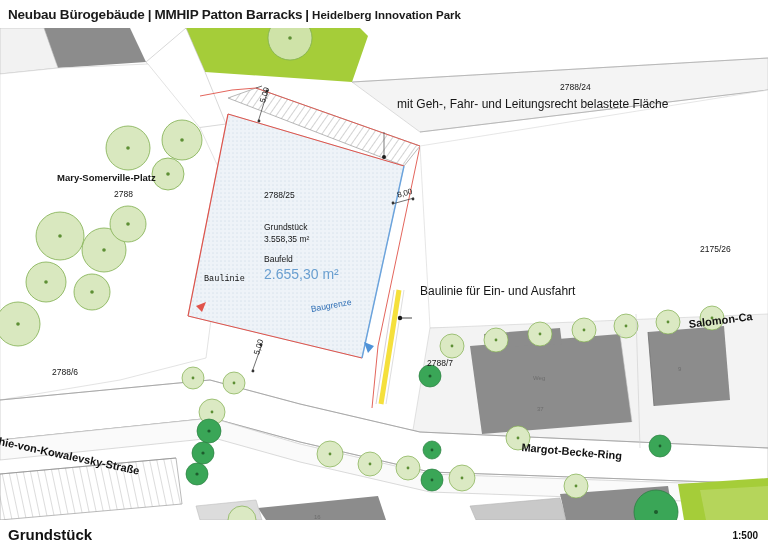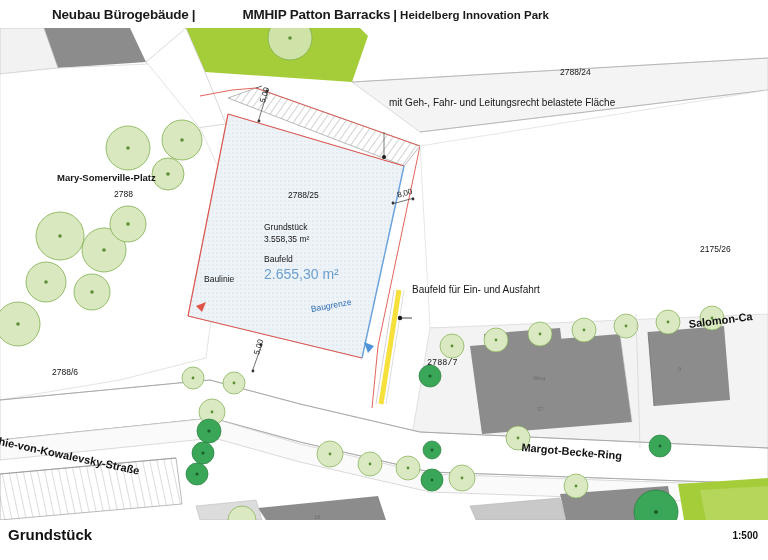--- a/index.html
+++ b/index.html
@@ -23,21 +23,20 @@
     background: #ffffff;
     z-index: 60;
   }
   #header .title-wrap {
     position: absolute; left: 8px; top: 5px;
     white-space: nowrap;
   }
   .t-main {
     font-size: 13.5px; font-weight: bold; color: #1a1a1a;
     letter-spacing: -0.2px;
-    margin-left: 44px;
   }
   .t-sep { font-size: 13.5px; font-weight: bold; color: #1a1a1a; padding: 0 3px; }
   .t-sub { font-size: 11.5px; font-weight: bold; color: #1a1a1a; }
 
   
   #map {
     position: absolute; left: 0; top: 28px;
     width: 768px; height: 492px;
     overflow: hidden;
     background: #ffffff;
@@ -46,27 +45,27 @@
 
   
   .mlabel {
     position: absolute;
     color: #161616;
     white-space: nowrap;
     font-family: "Liberation Sans", sans-serif;
   }
   .lbl-parcel { font-size: 8.5px; }
   .lbl-place  { font-size: 9.5px; font-weight: bold; }
-  .lbl-ann    { font-size: 10px; }
+  .lbl-ann    { font-size: 12px; margin-left: 8px; }
   .lbl-area   { font-size: 8.5px; }
   .lbl-area-blue { font-size: 14px; color: #6a9fd0; }
   .lbl-dim    { font-size: 8px; }
   .lbl-street { font-size: 11px; font-weight: bold; color: #111; }
   .lbl-faint  { font-size: 6px; color: #6d6d6d; }
-  .lbl-baulinie { font-size: 8.5px; color: #161616; }
+  .lbl-baulinie { font-size: 8.5px; color: #161616; font-family: Liberation Mono, monospace; }
   .lbl-baugrenze { font-size: 8.5px; color: #2f6fb5; }
 
   
   #footer {
     position: absolute; left: 0; top: 520px;
     width: 768px; height: 40px;
     background: #ffffff;
     z-index: 60;
   }
   #footer .f-left {
@@ -307,50 +306,50 @@
         <circle cx="712" cy="290" r="12" fill="#dbe9c3" stroke="#7fae4e" stroke-width="0.7"></circle>
         <circle cx="712" cy="290" r="1.4" fill="#5d8f34"></circle>
       </g>
 
       <g stroke="#cccccc" stroke-width="0.6" fill="none">
         <line x1="636" y1="286" x2="640" y2="420"></line>
         <line x1="620" y1="306" x2="632" y2="394"></line>
       </g>
     </svg>
 
-    <div class="mlabel lbl-parcel" style="left:560px; top:39px;">2788/24</div>
+    <div class="mlabel lbl-parcel" style="left:560px; top:54px;">2788/24</div>
 
     <div class="mlabel lbl-ann" style="left:389px; top:69px;">mit Geh-, Fahr- und Leitungsrecht belastete Fläche</div>
 
     <div class="mlabel lbl-place" style="left:57px; top:144px;">Mary-Somerville-Platz</div>
     <div class="mlabel lbl-parcel" style="left:114px; top:161px;">2788</div>
 
-    <div class="mlabel lbl-parcel" style="left:264px; top:162px;margin-left:24px;">2788/25</div>
+    <div class="mlabel lbl-parcel" style="left:264px; top:162px;">2788/25</div>
 
     <div class="mlabel lbl-area" style="left:264px; top:194px;">Grundstück</div>
     <div class="mlabel lbl-area" style="left:264px; top:206px;">3.558,35 m²</div>
     <div class="mlabel lbl-area" style="left:264px; top:226px;">Baufeld</div>
     <div class="mlabel lbl-area-blue" style="left:264px; top:238px;">2.655,30 m²</div>
 
     <div class="mlabel lbl-dim" style="left:258px; top:73px; transform: rotate(-72deg); transform-origin: left top;">5,00</div>
     <div class="mlabel lbl-dim" style="left:396px; top:163px; transform: rotate(-16deg); transform-origin: left top;">8,00</div>
     <div class="mlabel lbl-dim" style="left:252px; top:325px; transform: rotate(-72deg); transform-origin: left top;">5,00</div>
 
     <div class="mlabel lbl-baulinie" style="left:204px; top:246px;">Baulinie</div>
     <div class="mlabel lbl-baugrenze" style="left:310px; top:276px; transform: rotate(-10deg); transform-origin: left top;">Baugrenze</div>
 
-    <div class="mlabel lbl-ann" style="left:412px; top:256px;">Baufeld für Ein- und Ausfahrt</div>
+    <div class="mlabel lbl-ann" style="left:412px; top:256px;">Baulinie für Ein- und Ausfahrt</div>
 
     <div class="mlabel lbl-parcel" style="left:700px; top:216px;">2175/26</div>
 
     <div class="mlabel lbl-street" style="left:688px; top:290px; transform: rotate(-7deg); transform-origin: left top;">Salomon-Ca</div>
 
     <div class="mlabel lbl-parcel" style="left:52px; top:339px;">2788/6</div>
 
-    <div class="mlabel lbl-parcel" style="left:427px; top:330px;font-family:Liberation Mono, monospace;">2788/7</div>
+    <div class="mlabel lbl-parcel" style="left:427px; top:330px;">2788/7</div>
 
     <div class="mlabel lbl-street" style="left:0px; top:407px; transform: rotate(12deg); transform-origin: left top;">hie-von-Kowalevsky-Straße</div>
 
     <div class="mlabel lbl-street" style="left:522px; top:413px; transform: rotate(5deg); transform-origin: left top;">Margot-Becke-Ring</div>
 
     <div class="mlabel lbl-faint" style="left:533px; top:347px;">Weg</div>
     <div class="mlabel lbl-faint" style="left:537px; top:378px;">37</div>
     <div class="mlabel lbl-faint" style="left:314px; top:486px;">16</div>
     <div class="mlabel lbl-faint" style="left:678px; top:338px;">9</div>
 

